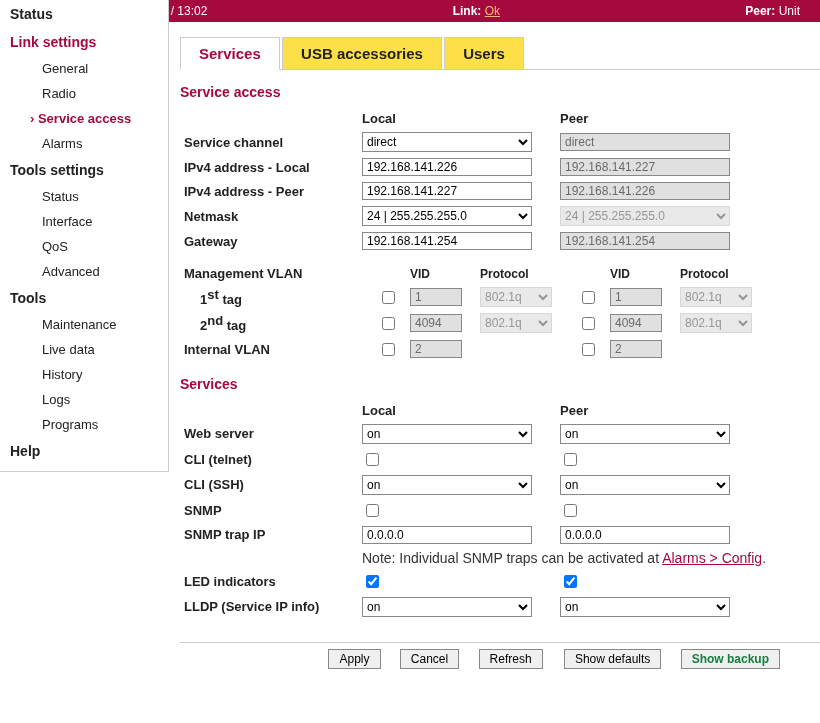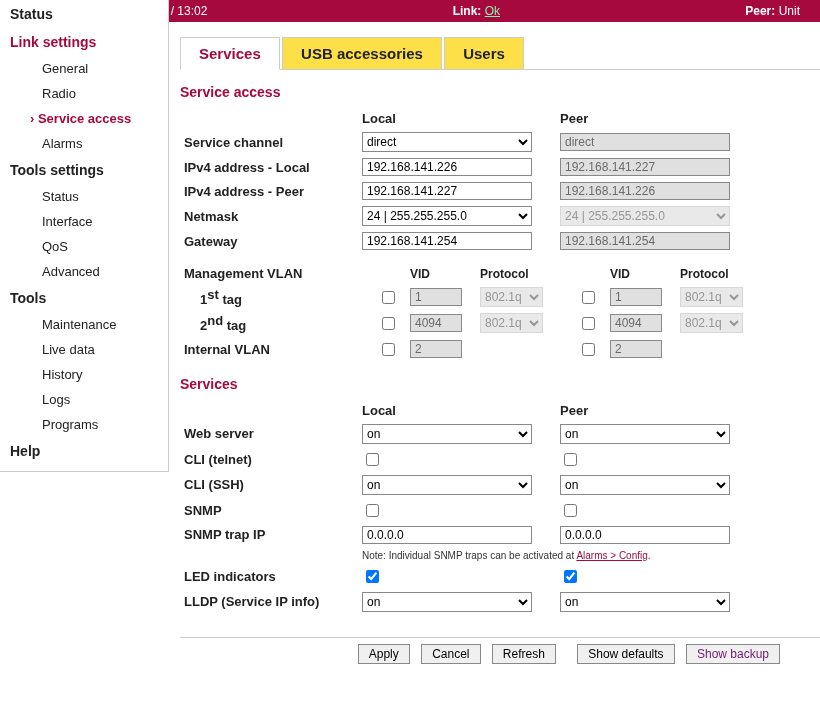--- a/index.html
+++ b/index.html
@@ -1,20 +1,20 @@
 <!DOCTYPE html>
 <html><head>
 <meta charset="utf-8">
 <style>
 html,body{margin:0;padding:0;font-family:Arial,Helvetica,sans-serif;font-size:12px;color:#222;background:#fff;}
 body{width:820px;}
 
 .topbar{background:#a6093d;color:#fff;height:22px;line-height:22px;font-size:12px;display:flex;justify-content:space-between;padding:0 20px;margin-left:76px;border-radius:0 0 0 0;}
 .topbar b{font-weight:bold;}
-.topbar a{color:#86efac;text-decoration:underline;}
+.topbar a{color:#fdba74;text-decoration:underline;}
 
 .sidebar{position:absolute;top:0;left:0;width:168px;border:1px solid #ccc;border-top:none;border-left:none;padding-bottom:6px;background:#fff;}
 .sidebar .grp{font-weight:bold;font-size:14px;padding:6px 10px;}
 .sidebar .grp-active{color:#a6093d;}
 .sidebar .item{font-size:13px;padding:5px 10px 5px 42px;cursor:pointer;}
 .sidebar .item-active{color:#a6093d;font-weight:bold;padding-left:30px;}
 .sidebar .item-active::before{content:"› ";font-weight:bold;}
 
 .main{margin-left:180px;}
 .tabs{margin-top:14px;}
@@ -26,30 +26,30 @@
 table.cfg td{padding:3px 4px;vertical-align:middle;}
 .col-lbl{width:170px;font-size:13px;font-weight:bold;margin-left:23px;}
 .col-lbl2{width:170px;font-size:13px;font-weight:bold;padding-left:20px !important;}
 .hdr{font-weight:bold;font-size:13px;}
 .vhdr{font-weight:bold;font-size:12px;}
 input[type=text]{height:18px;border:1px solid #888;padding:1px 4px;font-size:12px;box-sizing:border-box;}
 .in-wide{width:150px;}
 .in-mid{width:52px;}
 select{height:20px;border:1px solid #888;font-size:12px;background:#fff;}
 .sel-full{width:170px;}
-.sel-mid{width:63px;}
+.sel-mid{width:72px;}
 .ro{background:#e0e0e0;color:#6a6a6a;border:1px solid #c8c8c8;}
 .sub sup{font-size:13px;}
-.note{font-size:10px;color:#333;}
+.note{font-size:14px;color:#333;}
 .note a{color:#a6093d;text-decoration:underline;}
 
 .btnbar{margin-left:180px;border-top:1px solid #ccc;margin-top:22px;padding:6px 40px;text-align:right;}
-.btnbar button{font-size:12px;padding:2px 10px;margin-left:8px;border:1px solid #888;background:#f0f0f0;cursor:pointer;}
+.btnbar button{font-size:12px;padding:2px 10px;margin-left:16px;border:1px solid #888;background:#f0f0f0;cursor:pointer;}
 .btnbar button.sep{margin-left:18px;}
-.btnbar button:disabled{color:#701a75;cursor:default;}
+.btnbar button:disabled{color:#15803d;cursor:default;font-weight:bold;}
 </style>
 </head>
 <body>
 
 <div class="sidebar">
   <div class="grp">Status</div>
   <div class="grp grp-active">Link settings</div>
   <div class="item">General</div>
   <div class="item">Radio</div>
   <div class="item item-active">Service access</div>

